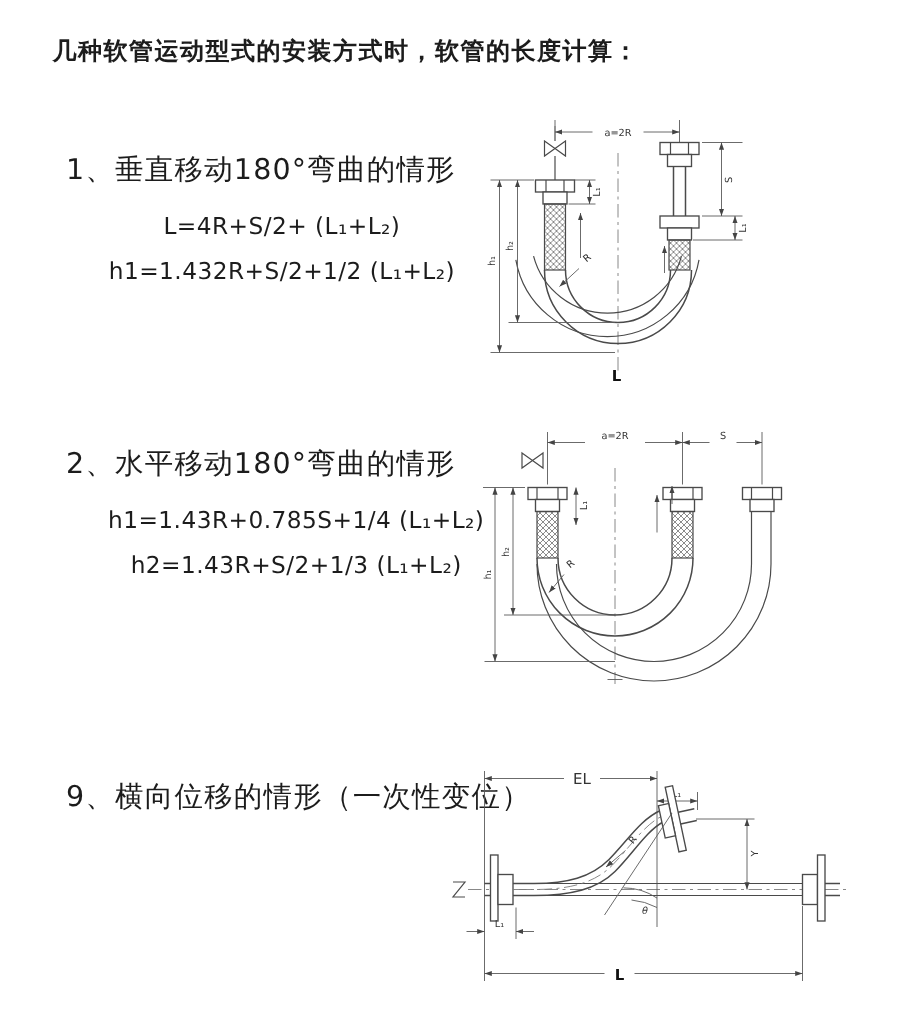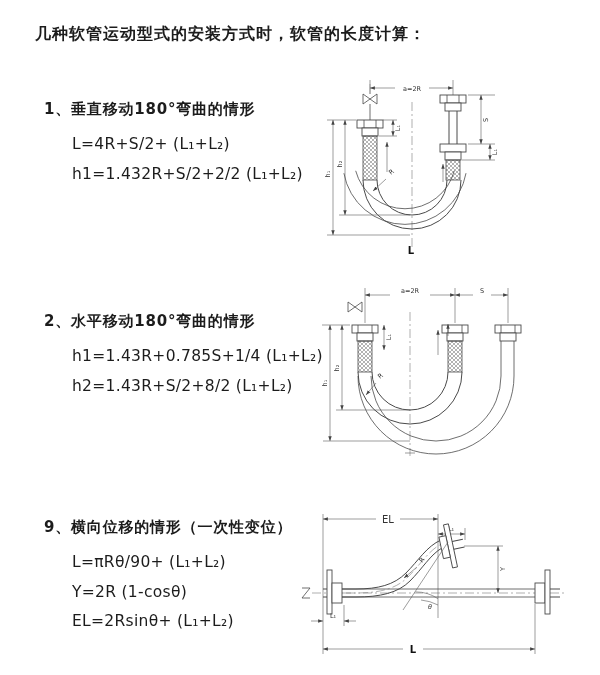--- a/index.html
+++ b/index.html
@@ -1,21 +1,21 @@
 <!DOCTYPE html>
 <html><head>
 <meta charset="utf-8">
 <style>
   html,body{margin:0;padding:0;background:#fff;}
   #page{position:relative;width:600px;height:675px;background:#fff;overflow:hidden;
         font-family:"DejaVu Sans","Liberation Sans",sans-serif;color:#1c1c1c;}
   .title{position:absolute;left:35px;top:24px;font-size:16px;font-weight:bold;letter-spacing:1px;}
   .section{position:absolute;left:44px;}
-  .section-heading{font-size:15px;font-weight:bold;letter-spacing:0.8px;}
-  .formula-list{margin:11px 0 0 28px;}
+  .section-heading{font-size:19px;font-weight:normal;letter-spacing:0.8px;}
+  .formula-list{margin:11px 0 0 28px;text-align:center;}
   .formula{font-size:15.5px;line-height:29.5px;letter-spacing:0.3px;white-space:pre;}
   .diagram{position:absolute;}
   svg text{font-family:"DejaVu Sans","Liberation Sans",sans-serif;fill:#333;}
   .dim{stroke:#5a5a5a;stroke-width:0.6;fill:none;}
   .main{stroke:#4a4a4a;stroke-width:1;fill:none;}
   .thin{stroke:#4a4a4a;stroke-width:0.8;fill:none;}
   .cl{stroke:#7a7a7a;stroke-width:0.6;fill:none;stroke-dasharray:9 3 2 3;}
   .fit{fill:#fff;stroke:#4a4a4a;stroke-width:0.9;}
   .braid{fill:url(#braidpat);stroke:#4a4a4a;stroke-width:0.8;}
   .lbl{font-size:6.5px;}
@@ -36,21 +36,21 @@
       </pattern>
     </defs>
   </svg>
 
   <div class="title">几种软管运动型式的安装方式时，软管的长度计算：</div>
 
   <div class="section" style="top:100px">
     <div class="section-heading">1、垂直移动180°弯曲的情形</div>
     <div class="formula-list">
       <div class="formula">L=4R+S/2+ (L₁+L₂)</div>
-      <div class="formula">h1=1.432R+S/2+2/2 (L₁+L₂)</div>
+      <div class="formula">h1=1.432R+S/2+1/2 (L₁+L₂)</div>
     </div>
   </div>
 
   <svg class="diagram" style="left:313px;top:72px" width="275" height="185" viewBox="0 0 275 185">
     <line class="cl" x1="99" y1="30" x2="99" y2="175"></line>
 
     <line class="dim" x1="57" y1="8" x2="57" y2="12"></line>
     <line class="dim" x1="140" y1="8" x2="140" y2="23"></line>
     <line class="dim" x1="57" y1="16" x2="82" y2="16" marker-start="url(#arr)"></line>
     <line class="dim" x1="116" y1="16" x2="140" y2="16" marker-end="url(#arr)"></line>
@@ -104,25 +104,25 @@
     <text class="lbl" transform="rotate(-90 175 48)" x="175" y="48" text-anchor="middle">S</text>
     <line class="dim" x1="177" y1="72" x2="177" y2="88" marker-start="url(#arr)" marker-end="url(#arr)"></line>
     <text class="lbl" transform="rotate(-90 184 80)" x="184" y="80" text-anchor="middle">L₁</text>
 
     <line class="dim" x1="74" y1="100" x2="74" y2="70" marker-end="url(#arr)"></line>
     <line class="dim" x1="130" y1="110" x2="130" y2="92" marker-end="url(#arr)"></line>
 
     <text class="lblbig" x="98" y="182" text-anchor="middle">L</text>
   </svg>
 
-  <div class="section" style="top:312px">
+  <div class="section" style="top:296px">
     <div class="section-heading">2、水平移动180°弯曲的情形</div>
     <div class="formula-list">
       <div class="formula">h1=1.43R+0.785S+1/4 (L₁+L₂)</div>
-      <div class="formula">h2=1.43R+S/2+8/2 (L₁+L₂)</div>
+      <div class="formula">h2=1.43R+S/2+1/3 (L₁+L₂)</div>
     </div>
   </div>
 
   <svg class="diagram" style="left:310px;top:280px" width="280" height="185" viewBox="0 0 280 185">
     <line class="cl" x1="100" y1="32" x2="100" y2="176"></line>
     <line class="dim" x1="95" y1="173" x2="105" y2="173"></line>
 
     <line class="dim" x1="55" y1="8" x2="55" y2="43"></line>
     <line class="dim" x1="145" y1="8" x2="145" y2="43"></line>
     <line class="dim" x1="198" y1="8" x2="198" y2="43"></line>
@@ -171,25 +171,20 @@
     <text class="lbl" transform="rotate(-90 29 88)" x="29" y="88" text-anchor="middle">h₂</text>
 
     <line class="dim" x1="74" y1="45" x2="74" y2="70" marker-start="url(#arr)" marker-end="url(#arr)"></line>
     <text class="lbl" transform="rotate(-90 81 57)" x="81" y="57" text-anchor="middle">L₁</text>
     <line class="dim" x1="128" y1="75" x2="128" y2="50" marker-end="url(#arr)"></line>
     <line class="dim" x1="138" y1="56" x2="138" y2="44" marker-end="url(#arr)"></line>
   </svg>
 
   <div class="section" style="top:518px">
     <div class="section-heading">9、横向位移的情形（一次性变位）</div>
-    <div class="formula-list">
-      <div class="formula">L=πRθ/90+ (L₁+L₂)</div>
-      <div class="formula">Y=2R (1-cosθ)</div>
-      <div class="formula">EL=2Rsinθ+ (L₁+L₂)</div>
-    </div>
   </div>
 
   <svg class="diagram" style="left:298px;top:506px" width="300" height="160" viewBox="0 0 300 160">
     <line class="cl" x1="14" y1="87" x2="268" y2="87"></line>
     <path class="thin" d="M4,82 L12,82 L4,92 L12,92"></path>
 
     <line class="dim" x1="25" y1="8" x2="25" y2="148"></line>
     <line class="dim" x1="140" y1="8" x2="140" y2="112"></line>
     <line class="dim" x1="25" y1="13" x2="78" y2="13" marker-start="url(#arr)"></line>
     <line class="dim" x1="102" y1="13" x2="140" y2="13" marker-end="url(#arr)"></line>

